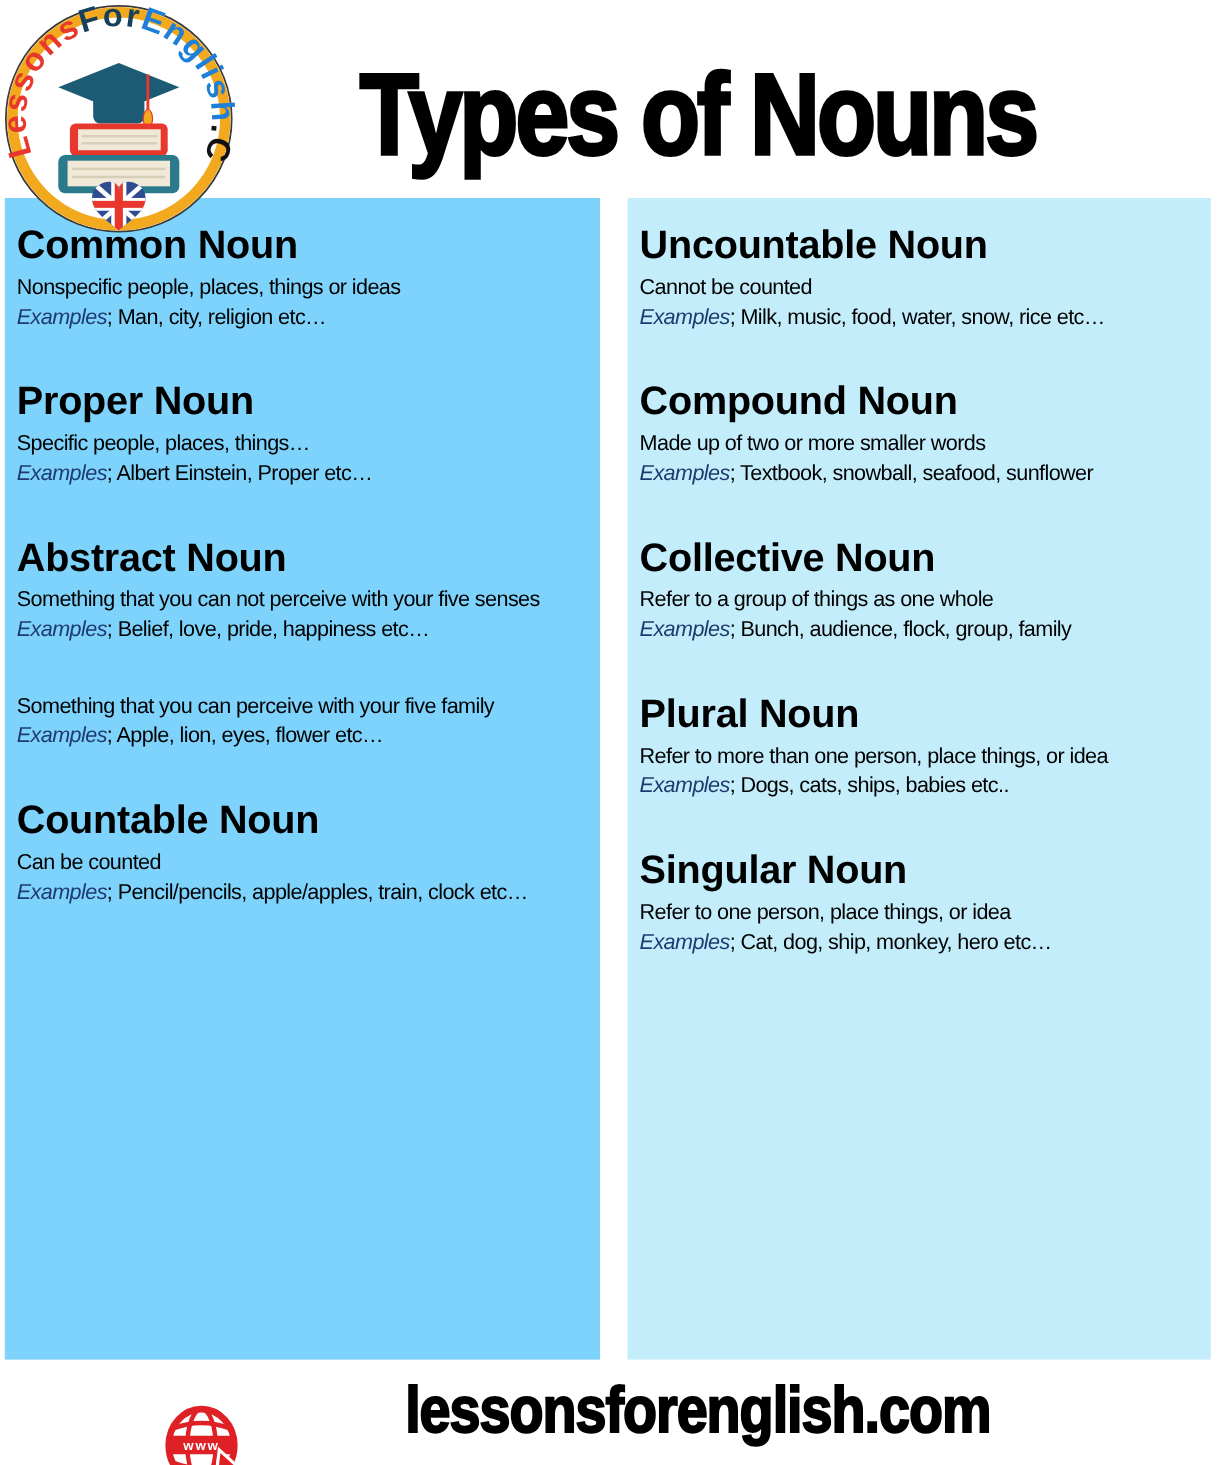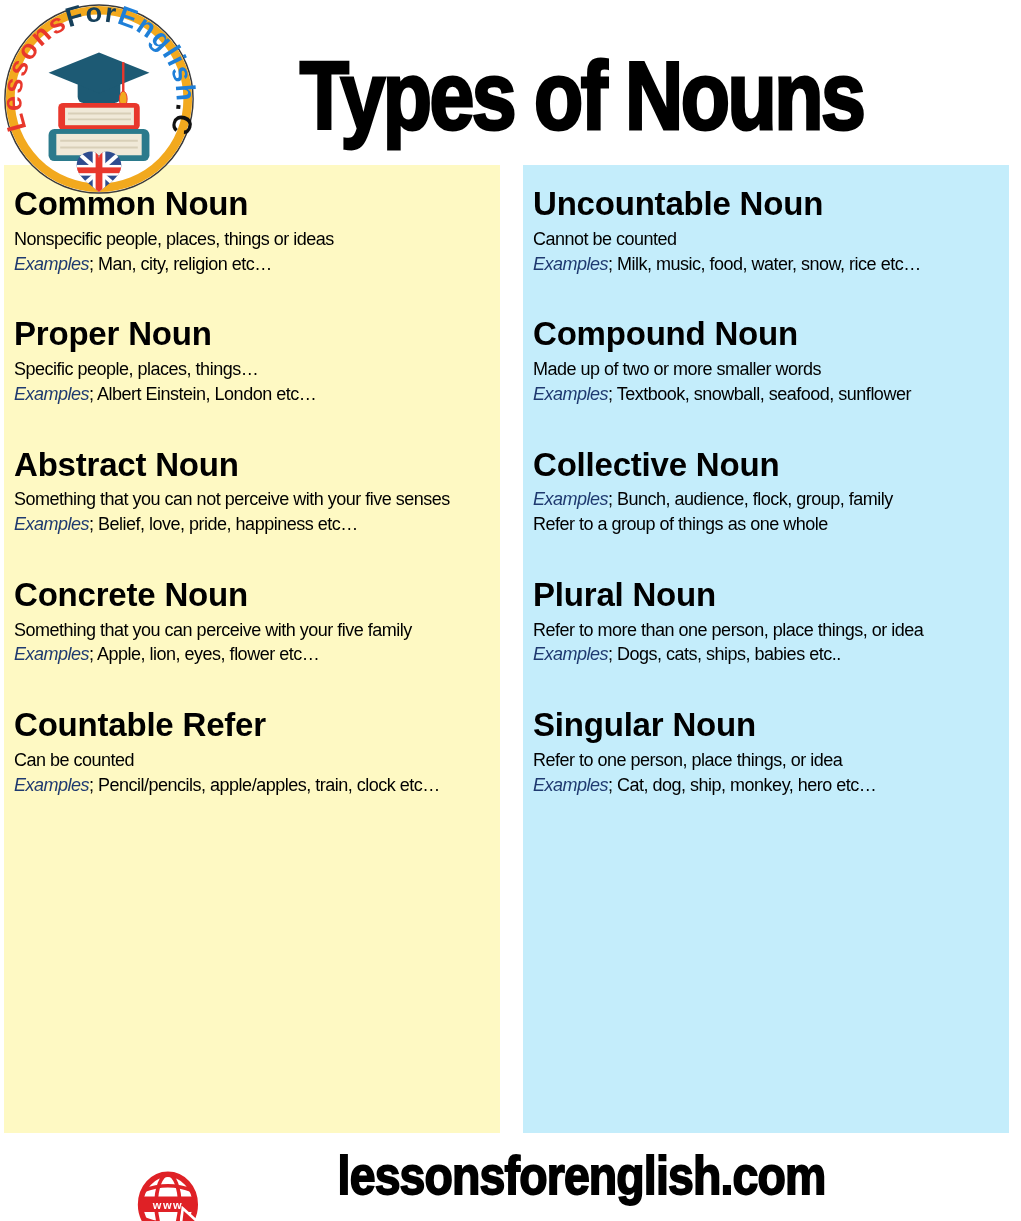--- a/index.html
+++ b/index.html
@@ -11,21 +11,21 @@
   .logo-wrap{position:absolute;left:2px;top:2px;width:194px;height:194px;z-index:3;}
   
   .main-title{
     position:absolute;left:145px;right:3px;top:46px;text-align:center;
     font-weight:bold;font-size:96px;line-height:1.05;color:#000;
     letter-spacing:-3px;transform:scaleX(0.84);transform-origin:50% 50%;
     -webkit-text-stroke:3px #000;white-space:nowrap;
   }
   
   .panel{position:absolute;top:165px;height:968px;box-sizing:border-box;padding:20px 4px 0 10px;z-index:1;}
-  .panel-left{left:4px;width:496px;background:#fef9c3;}
+  .panel-left{left:4px;width:496px;background:#7dd3fc;}
   .panel-right{left:523px;width:486px;background:#c4edfb;}
   .sec{margin:0 0 39px 0;}
   .sec-heading{
     font-size:33px;font-weight:bold;color:#000;line-height:1.18;
     letter-spacing:-0.2px;margin:0 0 3px 0;
   }
   .sec-body{margin:0;font-size:18px;line-height:1.37;color:#000;letter-spacing:-0.5px;}
   .examples-label{color:#1f3a70;font-style:italic;text-align:center;}
   
   .footer-icon{position:absolute;left:131px;top:1169px;width:96px;height:80px;z-index:2;}
@@ -93,37 +93,36 @@
 
   <div class="sec">
     <div class="sec-heading">Common Noun</div>
     <p class="sec-body">Nonspecific people, places, things or ideas</p>
     <p class="sec-body"><span class="examples-label">Examples</span><span>; Man, city, religion etc…</span></p>
   </div>
 
   <div class="sec">
     <div class="sec-heading">Proper Noun</div>
     <p class="sec-body">Specific people, places, things…</p>
-    <p class="sec-body"><span class="examples-label">Examples</span><span>; Albert Einstein, London etc…</span></p>
+    <p class="sec-body"><span class="examples-label">Examples</span><span>; Albert Einstein, Proper etc…</span></p>
   </div>
 
   <div class="sec">
     <div class="sec-heading">Abstract Noun</div>
     <p class="sec-body">Something that you can not perceive with your five senses</p>
     <p class="sec-body"><span class="examples-label">Examples</span><span>; Belief, love, pride, happiness etc…</span></p>
   </div>
 
   <div class="sec">
-    <div class="sec-heading">Concrete Noun</div>
     <p class="sec-body">Something that you can perceive with your five family</p>
     <p class="sec-body"><span class="examples-label">Examples</span><span>; Apple, lion, eyes, flower etc…</span></p>
   </div>
 
   <div class="sec">
-    <div class="sec-heading">Countable Refer</div>
+    <div class="sec-heading">Countable Noun</div>
     <p class="sec-body">Can be counted</p>
     <p class="sec-body"><span class="examples-label">Examples</span><span>; Pencil/pencils, apple/apples, train, clock etc…</span></p>
   </div>
 
 </div>
 
 <div class="panel panel-right">
 
   <div class="sec">
     <div class="sec-heading">Uncountable Noun</div>
@@ -132,22 +131,22 @@
   </div>
 
   <div class="sec">
     <div class="sec-heading">Compound Noun</div>
     <p class="sec-body">Made up of two or more smaller words</p>
     <p class="sec-body"><span class="examples-label">Examples</span><span>; Textbook, snowball, seafood, sunflower</span></p>
   </div>
 
   <div class="sec">
     <div class="sec-heading">Collective Noun</div>
+    <p class="sec-body">Refer to a group of things as one whole</p>
     <p class="sec-body"><span class="examples-label">Examples</span><span>; Bunch, audience, flock, group, family</span></p>
-    <p class="sec-body">Refer to a group of things as one whole</p>
   </div>
 
   <div class="sec">
     <div class="sec-heading">Plural Noun</div>
     <p class="sec-body">Refer to more than one person, place things, or idea</p>
     <p class="sec-body"><span class="examples-label">Examples</span><span>; Dogs, cats, ships, babies etc..</span></p>
   </div>
 
   <div class="sec">
     <div class="sec-heading">Singular Noun</div>

